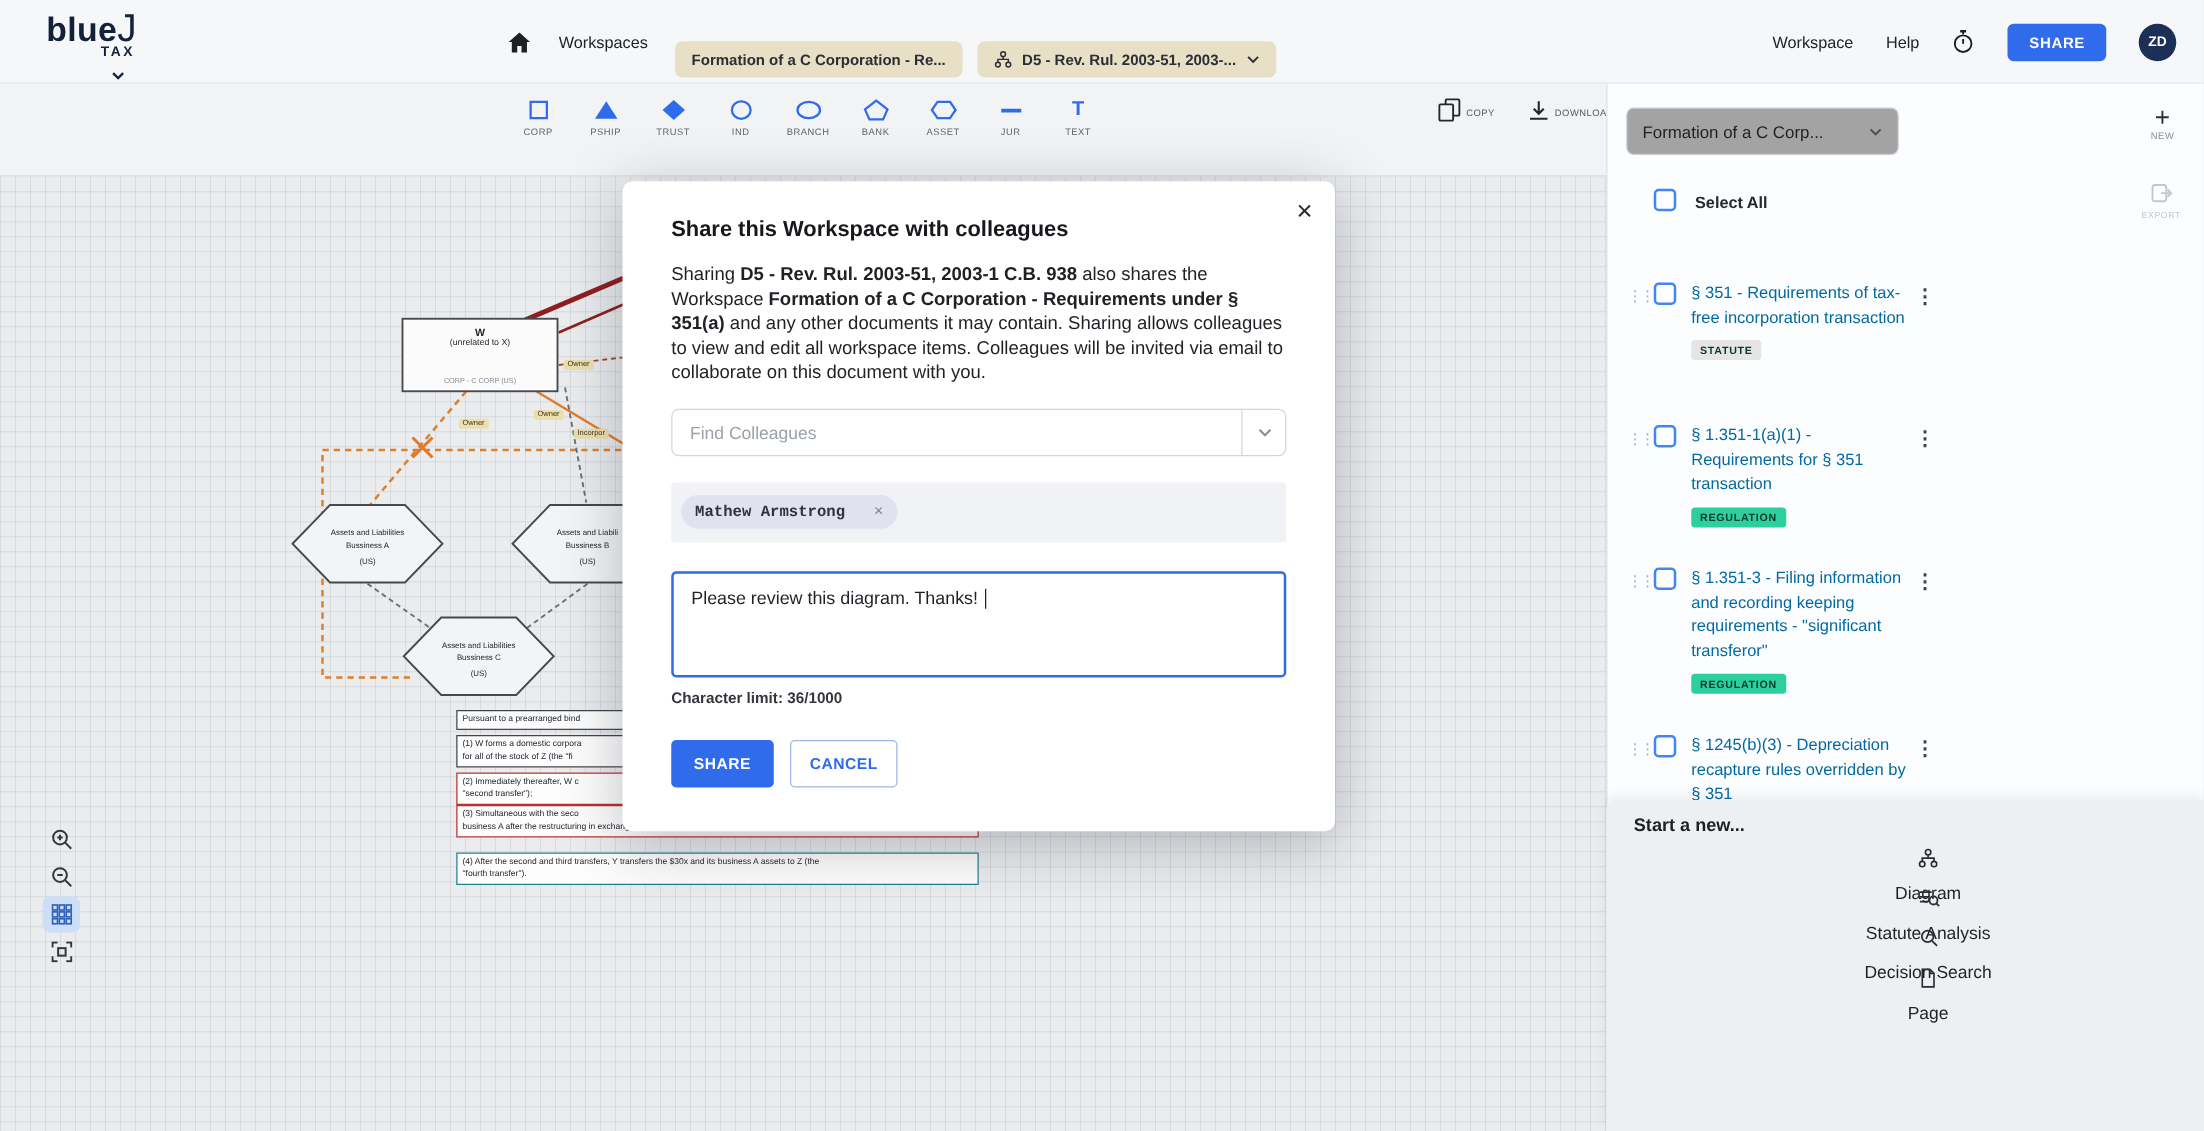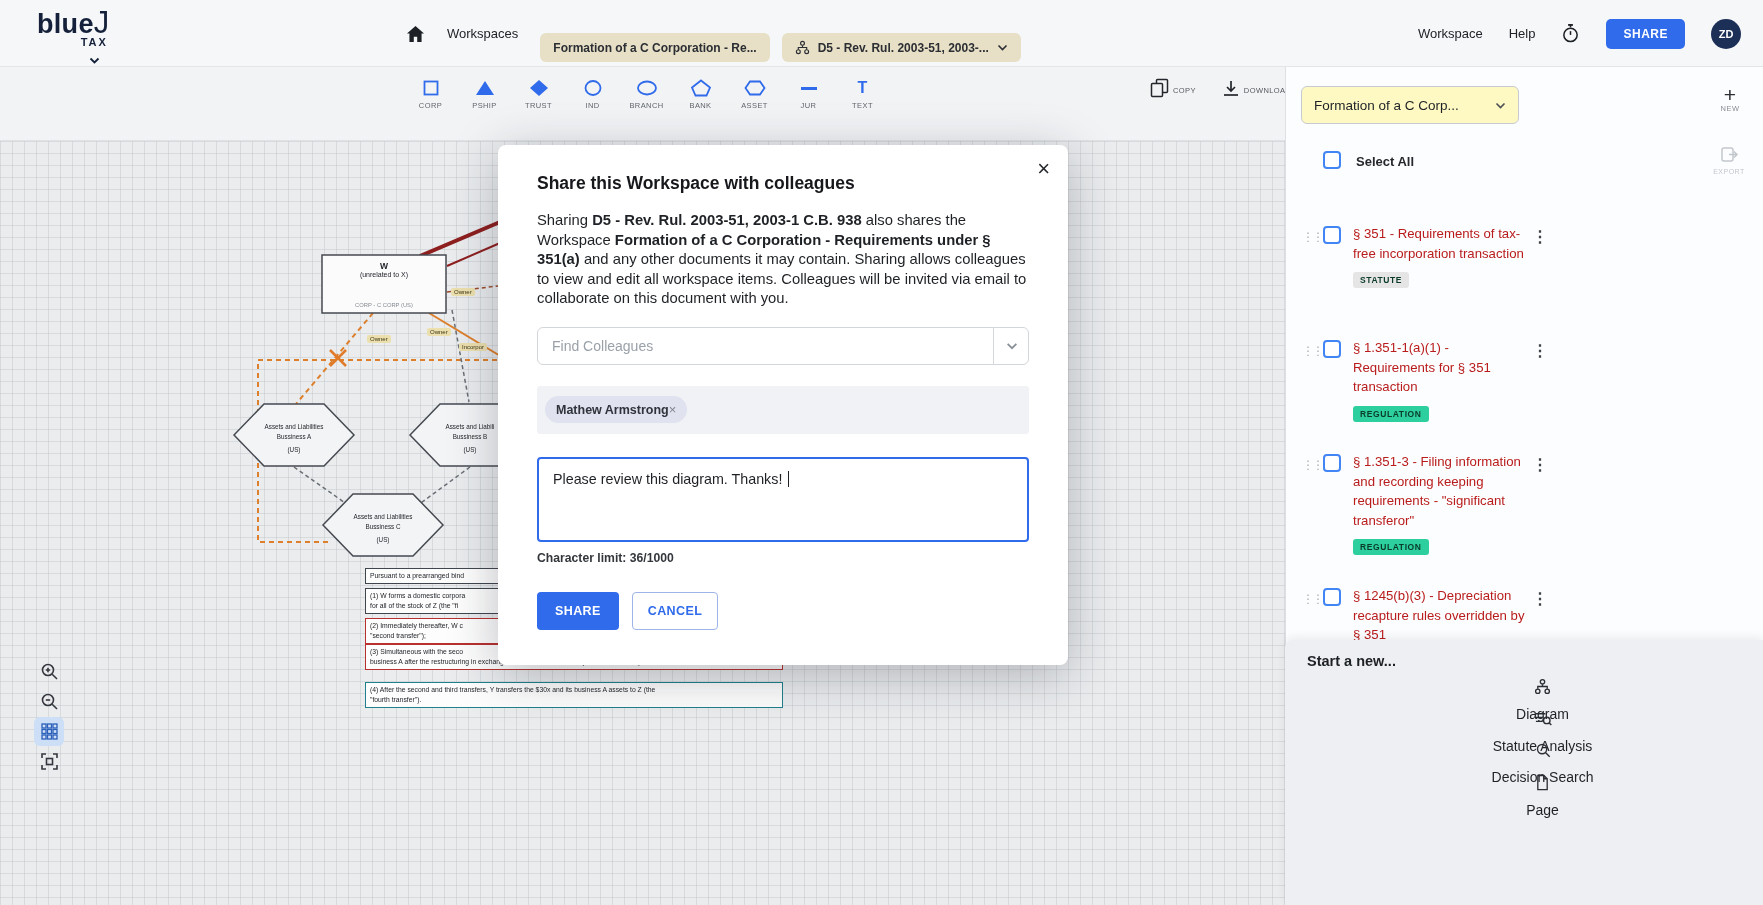--- a/index.html
+++ b/index.html
@@ -67,36 +67,36 @@
   .note div { white-space:nowrap; overflow:hidden; }
 
   .zoom-controls { position:absolute; left:34px; top:516px; display:flex; flex-direction:column; gap:1px; z-index:5; }
   .zoom-btn { width:30px; height:29px; display:flex; align-items:center; justify-content:center;
     background:transparent; border:none; cursor:pointer; color:#34383e; }
   .zoom-btn.selected { background:#ccdff7; border-radius:6px; }
 
   
   .sidebar { position:absolute; left:1285px; top:67px; width:478px; height:838px;
     background:#fcfdfe; border-left:1px solid #dcdfe3; z-index:10; }
-  .ws-select { position:absolute; left:15px; top:19px; width:218px; height:38px; background:#fef9c3;
+  .ws-select { position:absolute; left:15px; top:19px; width:218px; height:38px; background:#a3a3a3;
     border:1px solid #c7cbd1; border-radius:6px; display:flex; align-items:center;
     justify-content:space-between; padding:10px 12px; cursor:pointer; }
   .ws-select-text { font-size:13.5px; color:#1d2126; white-space:nowrap; overflow:hidden; }
   .new-btn { position:absolute; right:14px; top:18px; width:38px; text-align:center; cursor:pointer; }
   .new-plus { font-size:21px; line-height:19px; color:#2b2f34; font-weight:400; }
   .new-label { font-size:7.5px; letter-spacing:.5px; color:#888e95; }
   .selectall-row { position:absolute; left:0; top:84px; width:100%; height:26px;padding-left:14px; }
   .cb { position:absolute; width:18px; height:18px; border:2px solid #4285f4; border-radius:4px; background:#fff; cursor:pointer; }
   .selectall-label { position:absolute; left:70px; top:3px; font-size:13px; font-weight:700; color:#25282c; }
   .export-btn { position:absolute; right:13px; top:-6px; width:42px; text-align:center; color:#c2c7cd; }
   .export-label { font-size:7px; letter-spacing:.5px; }
   .doc-item { position:absolute; left:0; width:100%; cursor:default; }
   .drag { position:absolute; left:16px; top:6px; font-size:12px; letter-spacing:-2px; color:#a6abb2; cursor:grab; }
   .doc-cb { left:37px; top:2px; }
-  .doc-title { margin-left:67px; width:177px; font-size:13.2px; line-height:19.5px; color:#b91c1c; }
+  .doc-title { margin-left:67px; width:177px; font-size:13.2px; line-height:19.5px; color:#0369a1; }
   .kebab { position:absolute; left:246px; top:3px; font-size:16px; font-weight:700; color:#3d4248; cursor:pointer; }
   .badge { display:inline-block; margin:9px 0 0 67px; padding:3px 7px; border-radius:3px;
     font-size:8.5px; font-weight:700; letter-spacing:.6px; color:#0a3a28; }
   .badge-statute { background:#e5e5e5; }
   .badge-regulation { background:#2ecf9e; }
 
   
   .startnew { position:absolute; left:1285px; top:640px; width:478px; height:265px;
     background:#edeff2; border-top-left-radius:8px; box-shadow:0 -3px 10px rgba(0,0,0,.07); z-index:20; }
   .sn-title { font-size:14.5px; font-weight:700; color:#1d2025; margin:13px 0 9px 22px; }
@@ -114,21 +114,21 @@
   .modal-body { font-size:14.8px; line-height:19.6px; color:#1e2125; margin-bottom:17px; }
   .find-wrap { position:relative; margin-bottom:21px;margin-top:18px; }
   .find-input { width:100%; height:38px; border:1px solid #d2d6db; border-radius:6px;
     font-size:14px; padding:0 44px 0 14px; color:#1e2125; font-family:"Liberation Sans",sans-serif; outline:none; }
   .find-input::placeholder { color:#9aa1a9; }
   .find-chevron { position:absolute; right:0; top:0; width:36px; height:38px; display:flex;
     align-items:center; justify-content:center; border-left:1px solid #d5d8dd; color:#8a9097; cursor:pointer; }
   .tag-row { height:48px; background:#f1f2f6; border-radius:3px; display:flex; align-items:center;
     padding-left:8px; margin-bottom:23px; }
   .tag { height:27px; background:#e0e3ef; border-radius:14px; display:flex; align-items:center;
-    gap:0; padding:0 11px; cursor:default; }
+    gap:23px; padding:0 11px; cursor:default;font-family:Liberation Mono, monospace; }
   .tag-name { font-size:12.5px; font-weight:700; color:#2f333b; }
   .tag-x { color:#81868e; font-size:13px; cursor:pointer; }
   .msg-box { height:85px; border:2px solid #2f6bea; border-radius:4px; padding:12px 14px;
     font-size:14.3px; color:#1e2125; margin-bottom:9px; cursor:text; }
   .caret { display:inline-block; width:1px; height:16px; background:#1e2125; margin-left:2px;
     vertical-align:text-bottom; animation:blink 1s steps(1) infinite; }
   @keyframes blink { 50% { opacity:0; } }
   .char-limit { font-size:12.2px; font-weight:700; color:#33373c; margin-bottom:27px; }
   .modal-actions { display:flex; gap:13px; }
   .btn-share-modal { height:38px; padding:0 18px; background:#2f6bea; color:#fff; border:none;

